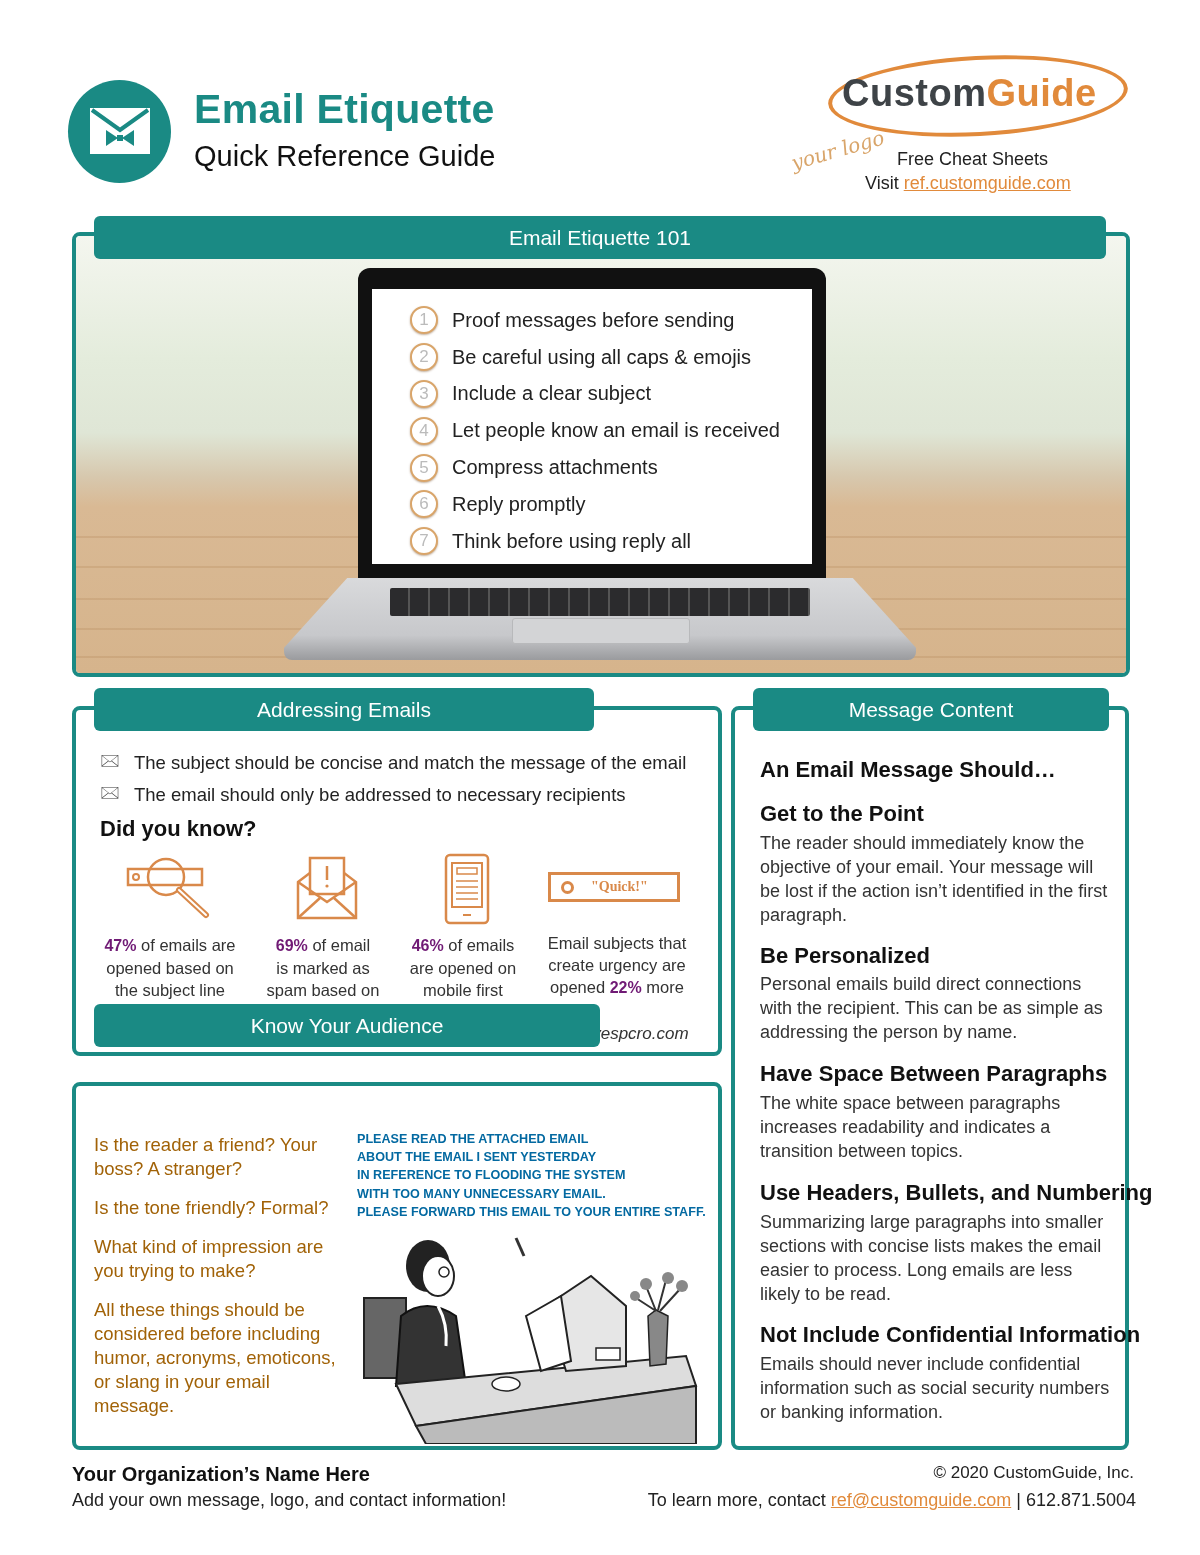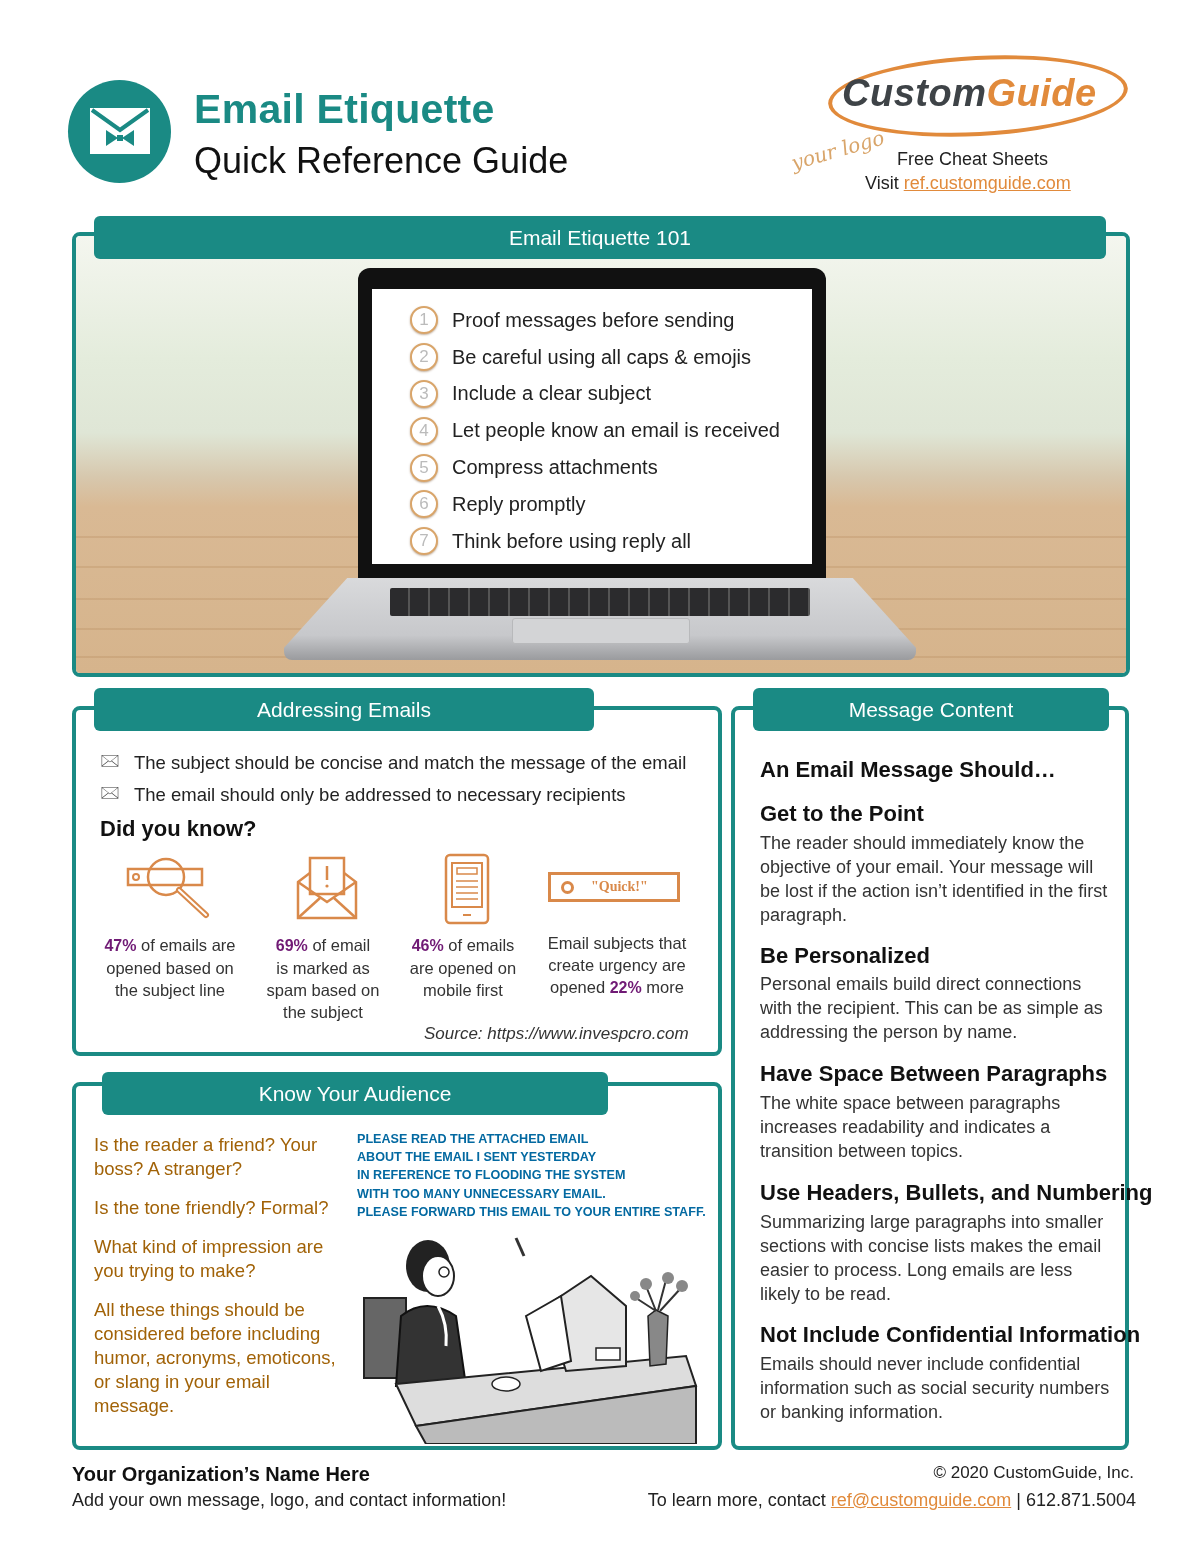--- a/index.html
+++ b/index.html
@@ -3,23 +3,23 @@
 <meta charset="utf-8">
 <style>
   * { box-sizing: border-box; margin: 0; padding: 0; }
   html, body { width: 1200px; height: 1555px; background: #ffffff; }
   body { font-family: "Liberation Sans", sans-serif; color: #222; position: relative; overflow: hidden; }
 
   
   .logo-circle { position: absolute; left: 68px; top: 80px; width: 103px; height: 103px; border-radius: 50%; background: #1a8a84; }
   .logo-circle svg { position: absolute; left: 22px; top: 28px; }
   .title { position: absolute; left: 194px; top: 86px; font-size: 41px; font-weight: bold; color: #1a8a84; letter-spacing: 0.3px; }
-  .subtitle { position: absolute; left: 194px; top: 140px; font-size: 36px; color: #111; }
-
-  .brand { position: absolute; left: 820px; top: 48px; width: 320px; height: 90px; font-style: italic; }
+  .subtitle { position: absolute; left: 194px; top: 140px; font-size: 29px; color: #111; }
+
+  .brand { position: absolute; left: 820px; top: 48px; width: 320px; height: 90px; }
   .brand-ellipse { position: absolute; left: 8px; top: 8px; width: 300px; height: 80px; border: 4px solid #e18a3b; border-radius: 50%; transform: rotate(-3deg); }
   .brand-text { position: absolute; left: 22px; top: 24px; font-size: 38px; font-weight: bold; color: #3e4347; letter-spacing: 0.5px; }
   .brand-text .g { color: #e18a3b; }
   .your-logo { position: absolute; left: 790px; top: 138px; font-size: 20px; color: #d9a56a; font-style: italic; transform: rotate(-16deg); font-family: "DejaVu Serif", serif; }
   .free-sheets { position: absolute; left: 897px; top: 149px; font-size: 18px; color: #222; }
   .visit { position: absolute; left: 865px; top: 173px; font-size: 18px; color: #222; }
   .visit a { color: #e18a3b; text-decoration: underline; }
 
   
   .box { position: absolute; border: 4px solid #1a8a84; border-radius: 8px; background: #fff; }
@@ -50,21 +50,21 @@
   .bullet { position: absolute; left: 100px; font-size: 18.5px; color: #222; display: flex; align-items: center; }
   .bullet .env { font-size: 17px; width: 34px; color: #333; }
   .did { position: absolute; left: 100px; top: 816px; font-size: 22px; font-weight: bold; color: #111; }
   .stat { position: absolute; text-align: center; font-size: 16.5px; line-height: 22px; color: #333; }
   .stat b { color: #701a75; font-size: 16px; }
   .stat-icon { position: absolute; }
   .source { position: absolute; left: 424px; top: 1024px; font-size: 17px; font-style: italic; color: #333; }
 
   
   .aud { left: 72px; top: 1082px; width: 650px; height: 368px; }
-  .aud-header { left: 94px; top: 1072px; width: 506px; height: 43px; line-height: 43px; margin-left: 8px; }
+  .aud-header { left: 94px; top: 1004px; width: 506px; height: 43px; line-height: 43px; }
   .aud-q { position: absolute; left: 94px; font-size: 18.5px; line-height: 24px; color: #a16207; width: 250px; }
   .cartoon-text { position: absolute; left: 357px; top: 1130px; font-size: 12.6px; line-height: 18.2px; font-weight: bold; color: #0369a1; }
   .cartoon { position: absolute; left: 356px; top: 1236px; width: 352px; height: 208px; }
 
   
   .msg { left: 731px; top: 706px; width: 398px; height: 744px; }
   .msg-header { left: 753px; top: 688px; width: 356px; height: 43px; line-height: 43px; }
   .msg-title { position: absolute; left: 760px; top: 757px; font-size: 22px; font-weight: bold; color: #111; }
   .msg-h { position: absolute; left: 760px; font-size: 22px; font-weight: bold; color: #111; }
   .msg-p { position: absolute; left: 760px; width: 350px; font-size: 18px; line-height: 24px; color: #333; }

